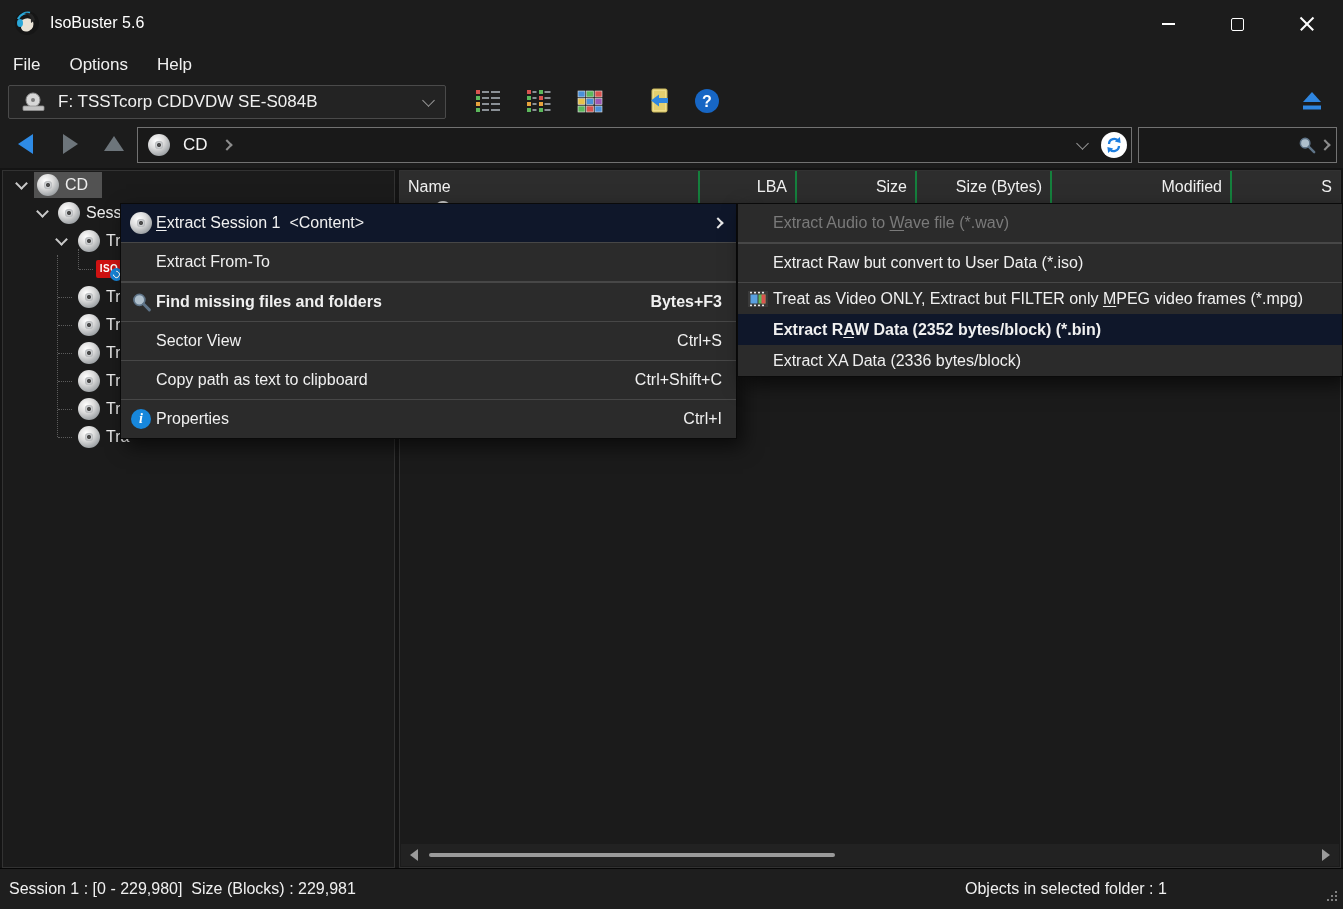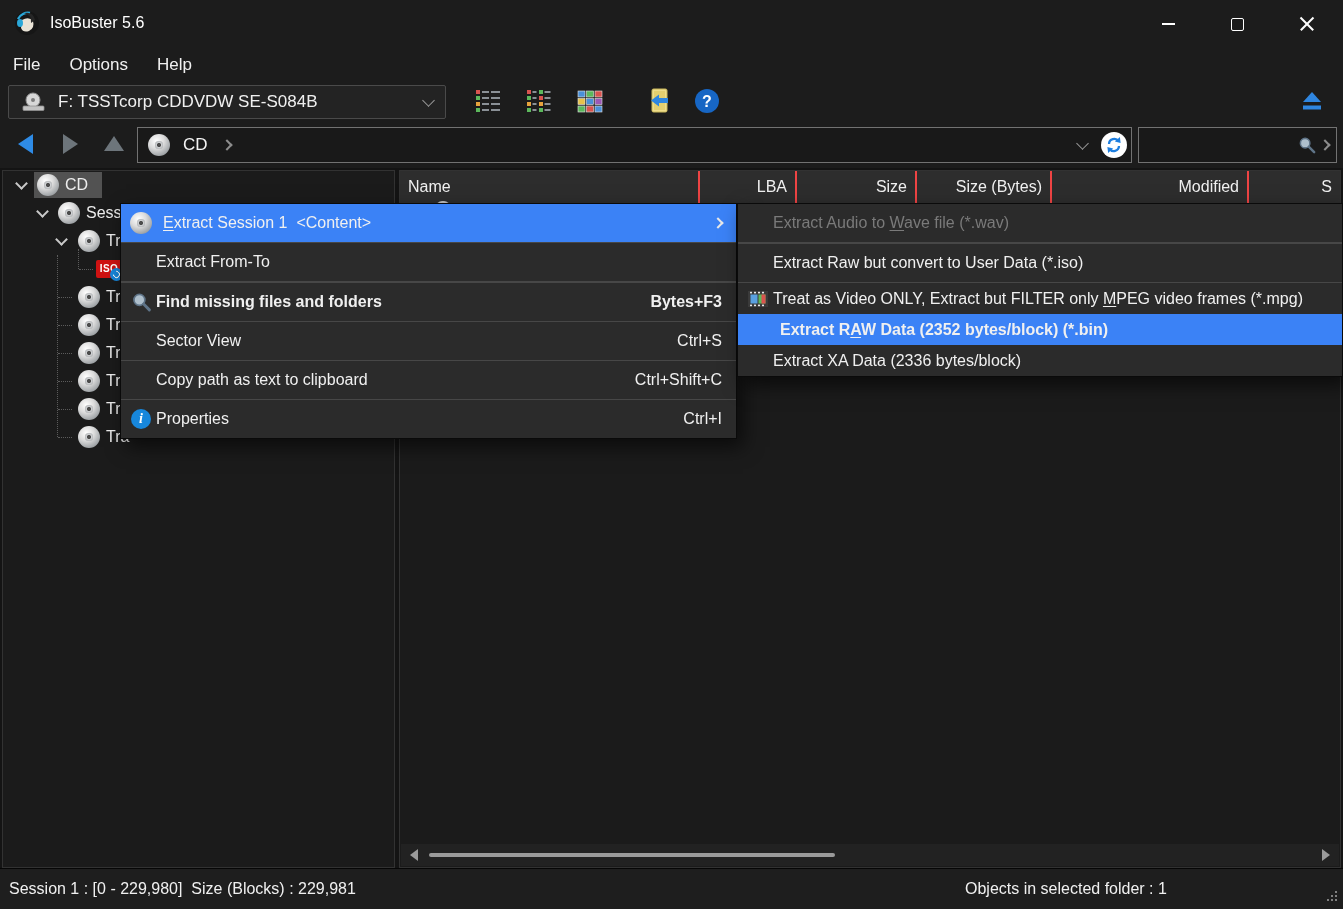--- a/index.html
+++ b/index.html
@@ -38,21 +38,21 @@
   .addr-chev { position:absolute; right:44px; top:15px; }
   .refresh-btn { position:absolute; right:4px; top:4px; width:26px; height:26px; border-radius:50%; background:#ffffff; display:flex; align-items:center; justify-content:center; }
   .search-box { position:absolute; left:1138px; top:127px; width:199px; height:36px; background:#191919; border:1px solid #727272; display:flex; align-items:center; }
   .search-input { flex:1; min-width:0; background:transparent; border:none; outline:none; color:#eee; font-size:16px; padding:0 6px; font-family:"Liberation Sans",sans-serif; }
   .search-box .chev-r { margin:0 7px 0 4px; }
   
   .main-bg { position:absolute; left:0; top:168px; width:1343px; height:700px; background:#141414; }
   .tree-pane { position:absolute; left:2px; top:170px; width:393px; height:698px; background:#1b1b1b; border:1px solid #323232; }
   .list-pane { position:absolute; left:399px; top:170px; width:942px; height:698px; background:#1b1b1b; border:1px solid #323232; }
   .list-header { position:absolute; left:0; top:0; width:100%; height:32px; display:flex; background:#2d2d2d; font-size:16px; }
-  .hcell { border-right:2px solid #ef4444; display:flex; align-items:center; padding:0 8px; }
+  .hcell { border-right:2px solid #15803d; display:flex; align-items:center; padding:0 8px; }
   .hcell.r { justify-content:flex-end; }
   .sliver-disc { position:absolute; left:36px; top:30px; width:14px; height:6px; border-radius:7px 7px 0 0; background:radial-gradient(circle at 50% 120%, #777 20%, #c9c9c9 60%, #9a9a9a); }
   .hscroll { position:absolute; left:1px; right:1px; bottom:1px; height:22px; background:#222222; }
   .hs-al { position:absolute; left:9px; top:5px; width:0; height:0; border-top:6px solid transparent; border-bottom:6px solid transparent; border-right:8px solid #9a9a9a; }
   .hs-ar { position:absolute; right:9px; top:5px; width:0; height:0; border-top:6px solid transparent; border-bottom:6px solid transparent; border-left:8px solid #9a9a9a; }
   .hs-thumb { position:absolute; left:28px; top:9px; width:406px; height:4px; background:#9a9a9a; border-radius:2px; }
   
   .tree-row { position:absolute; left:0; width:100%; height:28px; font-size:16px; }
   .texp { position:absolute; top:8px; width:9px; height:9px; border-right:2px solid #c9c9c9; border-bottom:2px solid #c9c9c9; transform:rotate(45deg); }
   .disc { display:inline-block; border-radius:50%; background:radial-gradient(circle at 38% 32%, #ffffff, #dcdcdc 38%, #a3a7aa 72%, #7e8184); position:relative; width:22px; height:22px; }
@@ -68,21 +68,21 @@
   
   .ctx-menu { position:absolute; left:120px; top:203px; width:617px; background:#2b2b2b; border:1px solid #0a0a0a; box-shadow:6px 8px 18px rgba(0,0,0,.6); z-index:60; }
   .sub-menu { position:absolute; left:737px; top:203px; width:606px; background:#2b2b2b; border:1px solid #0a0a0a; box-shadow:6px 8px 18px rgba(0,0,0,.6); z-index:61; }
   .m-item { height:38px; display:flex; align-items:center; padding-right:14px; font-size:16px; position:relative; }
   .m-item.short { height:31px; }
   .m-icon { width:24px; margin-left:8px; display:flex; align-items:center; justify-content:center; flex:0 0 24px; }
   .m-label { margin-left:3px; white-space:pre; }
   .m-short { margin-left:auto; white-space:pre; }
   .m-arrow { position:absolute; right:14px; top:15px; width:8px; height:8px; border-top:2px solid #e8e8e8; border-right:2px solid #e8e8e8; transform:rotate(45deg); }
   .m-sep { height:1px; background:#474747; }
-  .hl { background:#3b82f6;gap:7px; }
+  .hl { background:#0f172a; }
   .bold { font-weight:bold; }
   .disabled { color:#7a7a7a; }
   .u { text-decoration:underline; text-underline-offset:2px; }
   .info-icon { width:20px; height:20px; border-radius:50%; background:#1787dc; color:#fff; font-family:"Liberation Serif",serif; font-style:italic; font-weight:bold; font-size:14px; line-height:20px; text-align:center; display:inline-block; }
   
   .statusbar { position:absolute; left:0; top:868px; width:1343px; height:41px; background:#1e1e1e; border-top:1px solid #060606; font-size:16px; }
   .sb-left { position:absolute; left:9px; line-height:40px; white-space:pre; }
   .sb-right { position:absolute; left:965px; line-height:40px; white-space:pre; }
   .sb-grip { position:absolute; right:6px; bottom:8px; width:12px; height:12px; }
   .sb-grip::after { content:""; position:absolute; left:0; top:0; width:2px; height:2px; background:transparent;
@@ -278,21 +278,21 @@
       <span class="t-label" style="left:99px">Tra</span>
     </div>
   </div>
 
   <div class="list-pane">
     <div class="list-header">
       <div class="hcell" style="width:300px">Name</div>
       <div class="hcell r" style="width:97px">LBA</div>
       <div class="hcell r" style="width:120px">Size</div>
       <div class="hcell r" style="width:135px">Size (Bytes)</div>
-      <div class="hcell r" style="width:197px">Modified</div>
+      <div class="hcell r" style="width:180px">Modified</div>
       <div class="hcell r" style="flex:1; border-right:none">S</div>
     </div>
     <div class="sliver-disc"></div>
     <div class="hscroll">
       <span class="hs-al"></span>
       <span class="hs-thumb"></span>
       <span class="hs-ar"></span>
     </div>
   </div>
 

